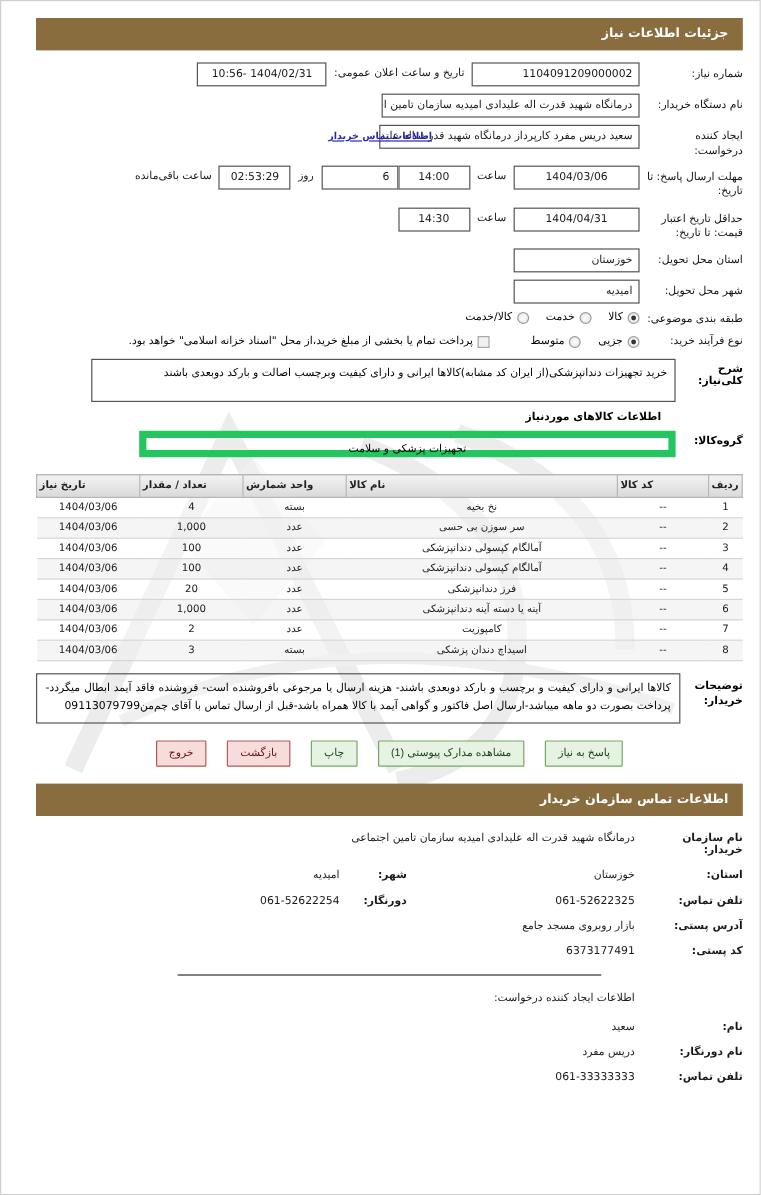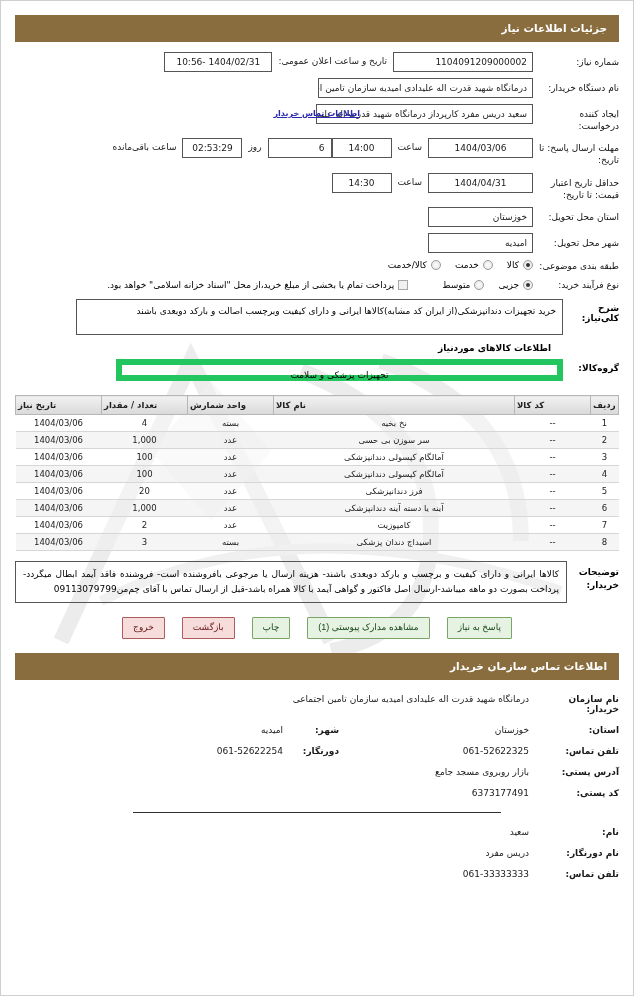--- a/index.html
+++ b/index.html
@@ -25,21 +25,21 @@
     position: absolute;
     left: 0; top: 300px;
     width: 634px; height: 380px;
     overflow: hidden;
     pointer-events: none;
     z-index: 0;
     opacity: .55;
   }
   .watermark svg { display: block; }
 
-  .content { position: relative; z-index: 2; }
+  .content { position: relative; z-index: 2; margin-left: 15px; }
 
   
   .section-bar {
     margin: 14px 14px 0 14px;
     background: #8a6d3f;
     color: #ffffff;
     font-size: 10.5px;
     font-weight: bold;
     padding: 7px 12px 8px 12px;
     text-align: right;
@@ -455,20 +455,21 @@
         <div class="ckey">آدرس پستی:</div>
         <div class="cval">بازار روبروی مسجد جامع</div>
       </div>
       <div class="crow">
         <div class="ckey">کد پستی:</div>
         <div class="cval">6373177491</div>
       </div>
 
       <hr class="hr">
 
+      <div class="creator-title">اطلاعات ایجاد کننده درخواست:</div>
 
       <div class="crow">
         <div class="ckey">نام:</div>
         <div class="cval">سعید</div>
       </div>
       <div class="crow">
         <div class="ckey">نام دورنگار:</div>
         <div class="cval">دریس مفرد</div>
       </div>
       <div class="crow">

